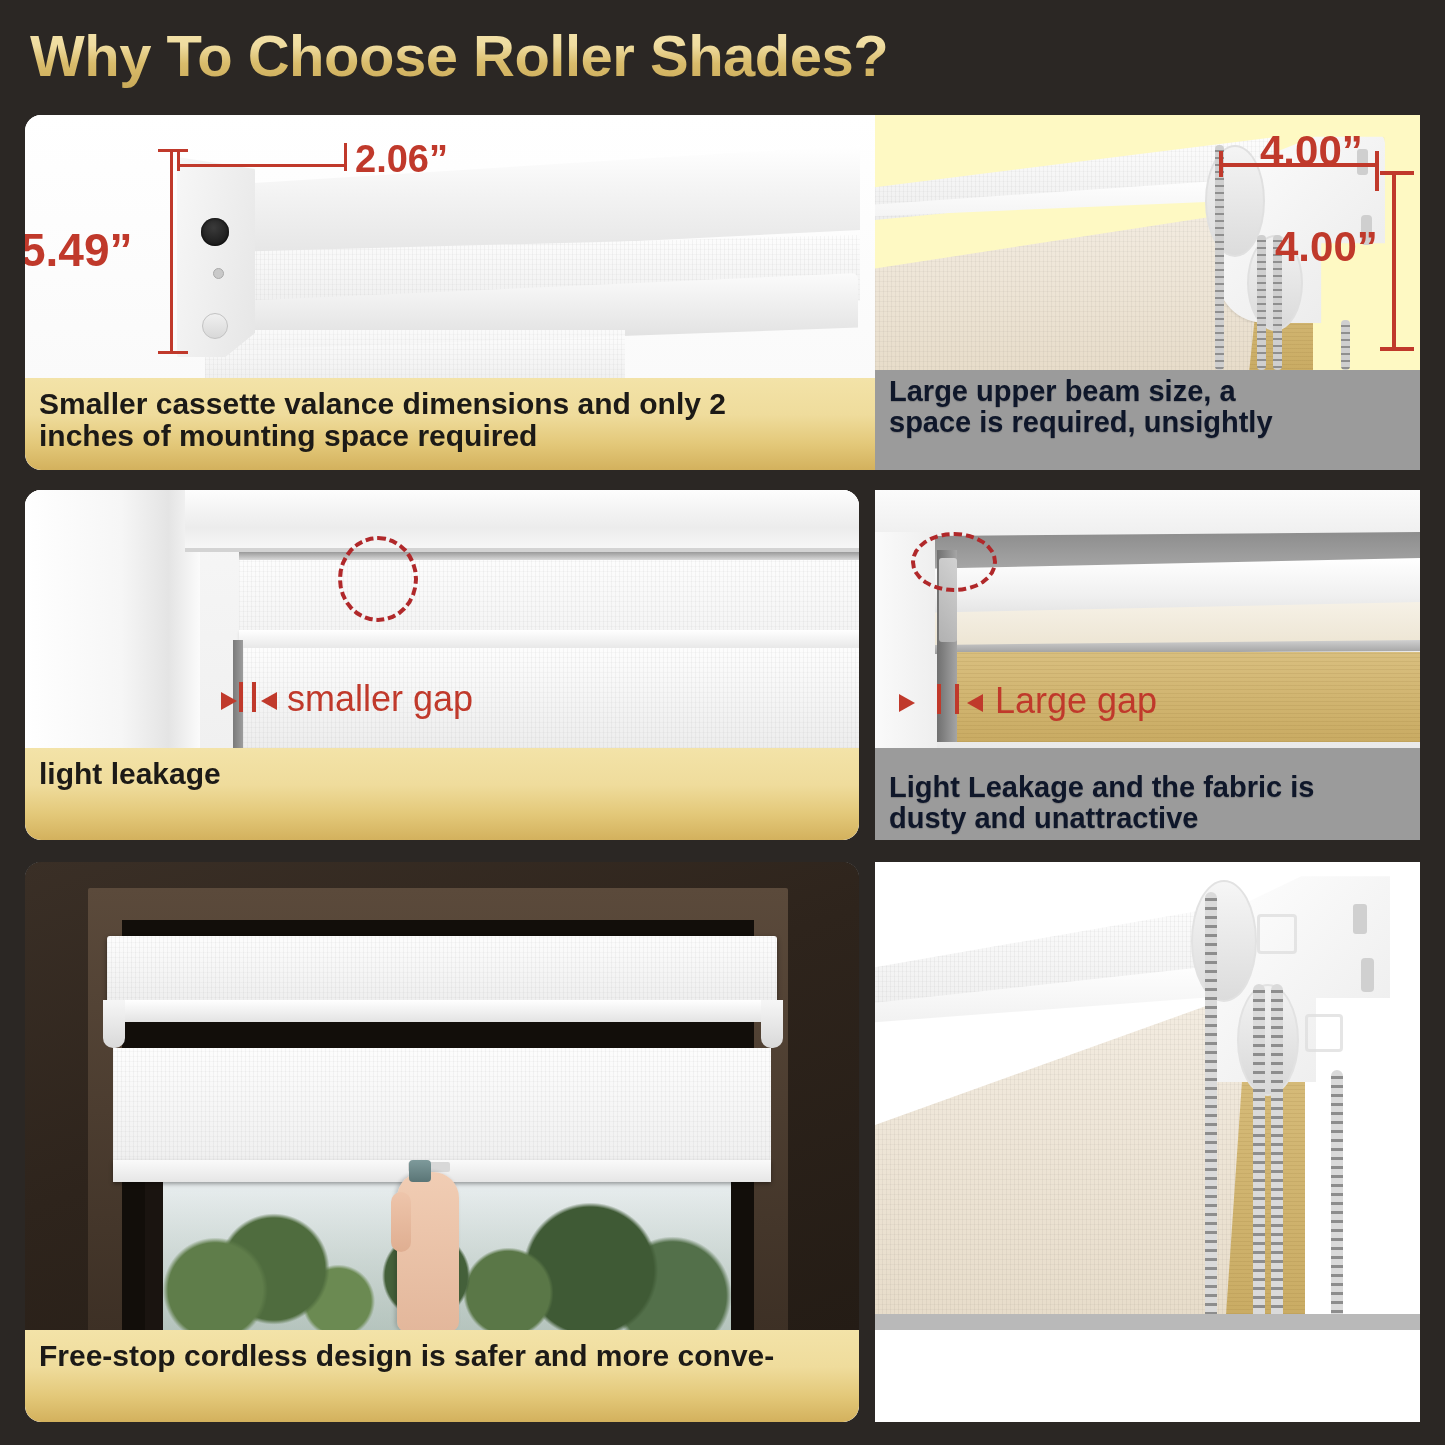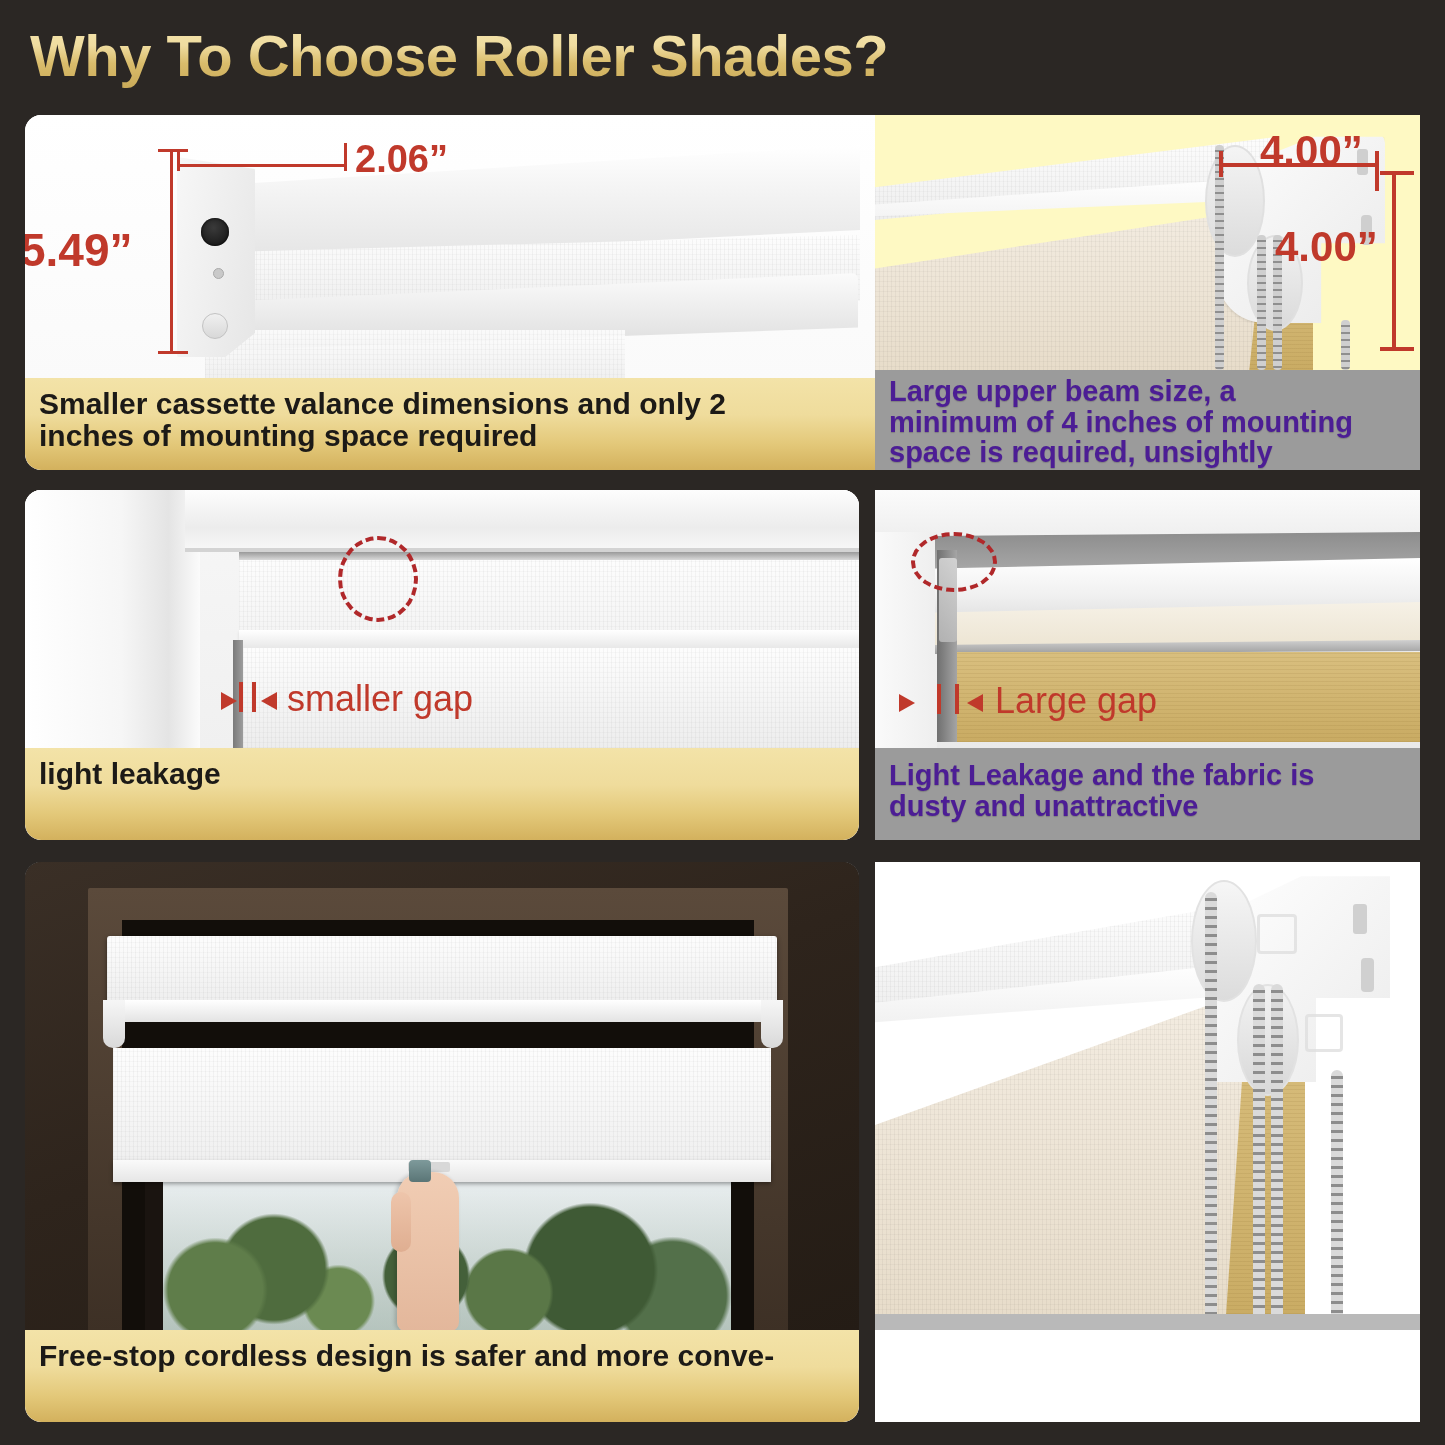--- a/index.html
+++ b/index.html
@@ -35,21 +35,21 @@
     padding:10px 14px 12px 14px;
     display:flex;align-items:flex-start;
   }
   .cap-gold{
     background:linear-gradient(180deg,#f3e3a8 0%,#efdc9c 40%,#e3c879 72%,#d3b15d 100%);
     color:#1c1a17;
     font-size:30px;font-weight:bold;line-height:1.07;
     border-bottom-left-radius:16px;border-bottom-right-radius:16px;
   }
   .cap-gray{
-    background:#9b9b9b;color:#4c1d95;
+    background:#9b9b9b;color:#0f172a;
     font-size:29px;font-weight:bold;line-height:1.06;
     text-shadow:0 1px 1px rgba(0,0,0,.18);
   }
   .cap span{display:block;}
 
   
   .dim{
     position:absolute;color:#c0392b;font-weight:bold;
     font-family:"Liberation Sans",sans-serif;white-space:nowrap;
   }
@@ -176,21 +176,20 @@
       <div class="dim" style="left:385px;top:12px;font-size:42px;">4.00”</div>
 
       <div class="dimline" style="left:517px;top:56px;width:4px;height:180px;"></div>
       <div class="dimline" style="left:505px;top:56px;width:34px;height:4px;"></div>
       <div class="dimline" style="left:505px;top:232px;width:34px;height:4px;"></div>
       <div class="dim" style="left:400px;top:108px;font-size:42px;">4.00”</div>
     </div>
     <div class="cap cap-gray" style="height:100px;padding-top:6px;">
       <div>
         <span>Large upper beam size, a</span>
-        <span>minimum of 4 inches of mounting</span>
         <span>space is required, unsightly</span>
       </div>
     </div>
   </div>
 
   <div class="panel left" style="left:25px;top:490px;width:834px;height:350px;">
     <div class="photo" style="height:258px;background:linear-gradient(180deg,#f7f7f7,#f0f0f0);">
 
       <div style="position:absolute;left:0;top:0;width:175px;height:258px;
            background:linear-gradient(90deg,#ffffff 0%,#f6f6f6 55%,#e4e4e4 82%,#fbfbfb 100%);"></div>
@@ -244,21 +243,21 @@
       <div style="position:absolute;left:64px;top:68px;width:18px;height:84px;background:linear-gradient(180deg,#dadada,#bcbcbc);border-radius:3px;opacity:.85;"></div>
 
       <div class="dashed-ellipse" style="left:36px;top:42px;width:78px;height:52px;"></div>
 
       <div class="arrow r" style="left:24px;top:204px;"></div>
       <div class="dimline" style="left:62px;top:194px;width:4px;height:30px;"></div>
       <div class="dimline" style="left:80px;top:194px;width:4px;height:30px;"></div>
       <div class="arrow l" style="left:92px;top:204px;"></div>
       <div class="annot" style="left:120px;top:190px;font-size:36px;">Large gap</div>
     </div>
-    <div class="cap cap-gray" style="height:92px;padding-top:12px;">
+    <div class="cap cap-gray" style="height:92px;padding-top:24px;">
       <div>
         <span>Light Leakage and the fabric is</span>
         <span>dusty and unattractive</span>
       </div>
     </div>
   </div>
 
   <div class="panel left" style="left:25px;top:862px;width:834px;height:560px;">
     <div class="photo" style="height:470px;background:#000;">
 

